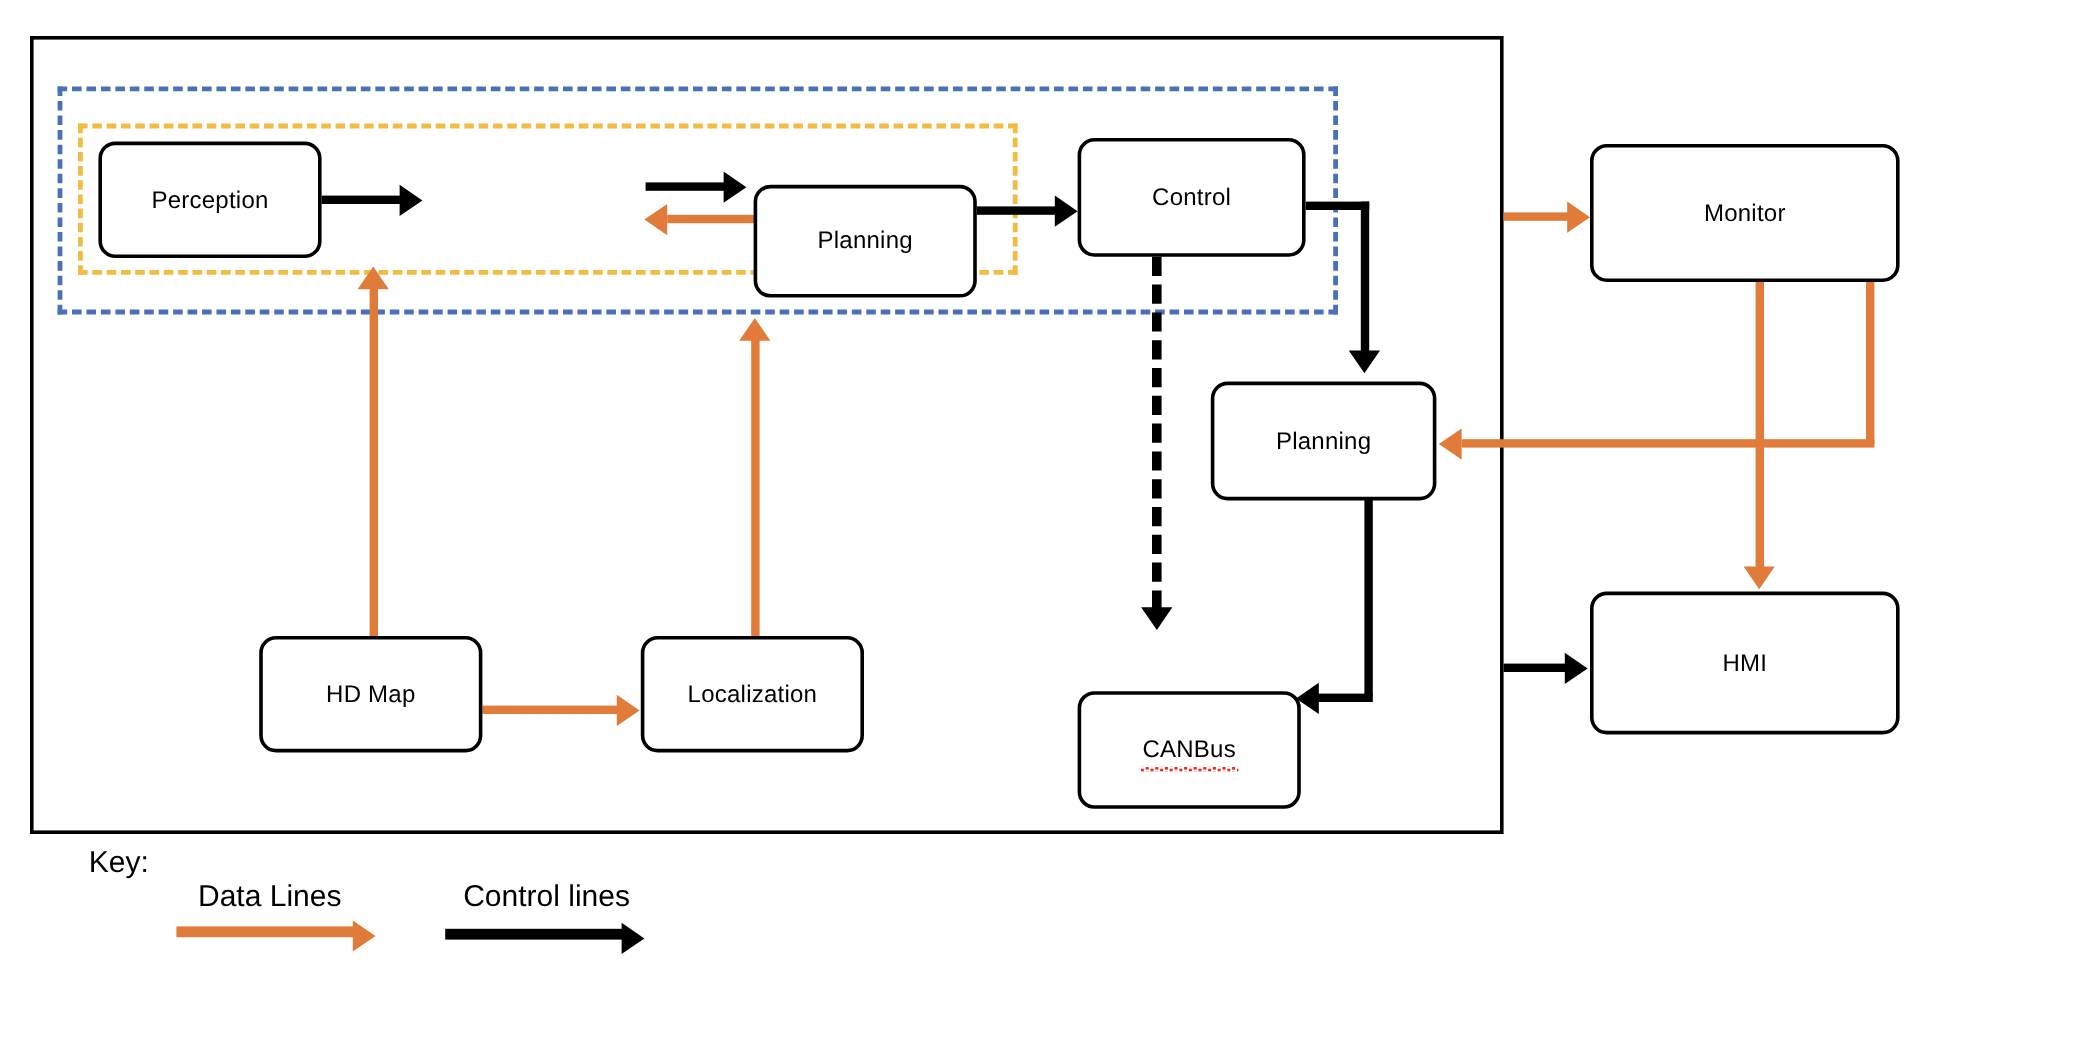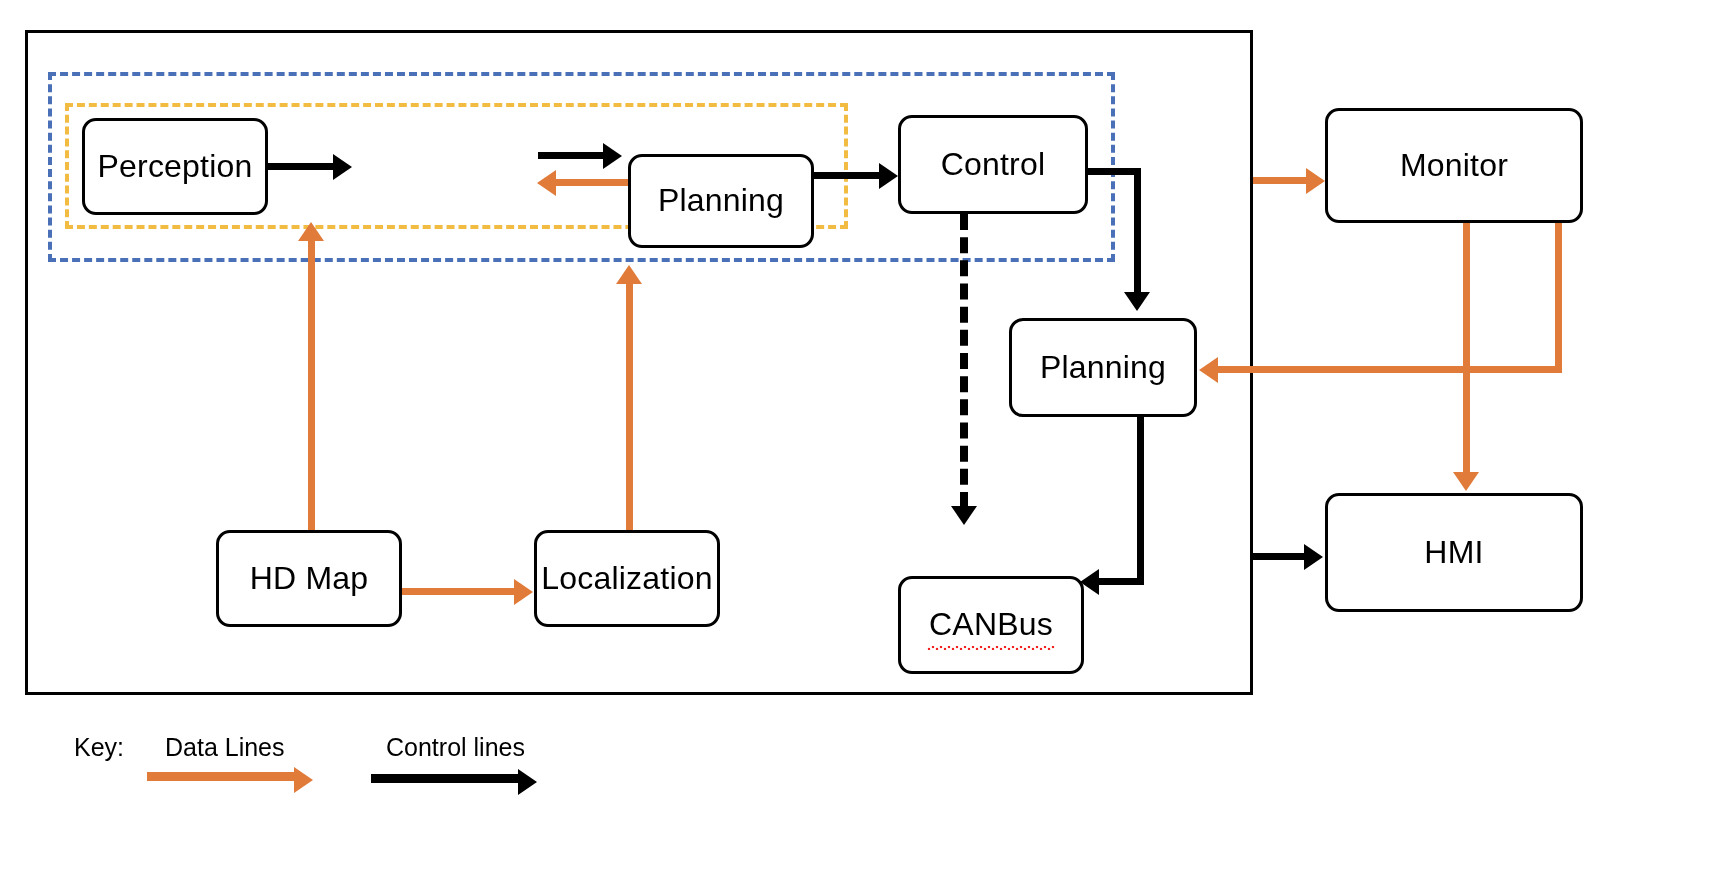--- a/index.html
+++ b/index.html
@@ -9,21 +9,21 @@
   #stage{position:absolute;left:0;top:0;width:1732px;height:882px;}
 
   
   .outer-frame{position:absolute;border:3px solid #000;background:transparent;box-sizing:border-box;}
   .dash-blue{position:absolute;box-sizing:border-box;border:4px dashed #4a70b8;background:transparent;}
   .dash-yellow{position:absolute;box-sizing:border-box;border:4px dashed #f2bc43;background:transparent;}
 
   
   .node{position:absolute;box-sizing:border-box;background:#fff;border:3.5px solid #000;
         border-radius:14px;display:flex;align-items:center;justify-content:center;
-        font-size:32px;line-height:1.1;letter-spacing:.2px;color:#000;z-index:6;}
+        font-size:20px;line-height:1.1;letter-spacing:.2px;color:#000;z-index:6;}
   .node .lbl{position:relative;display:inline-block;white-space:nowrap;}
   .node .lbl.misspelled{ }
   .node .lbl.misspelled::after{
       content:"";position:absolute;left:-2px;right:-2px;bottom:-7px;height:4px;
       background-image:
         radial-gradient(circle at 2px 3px, #f0241c 1.4px, transparent 1.6px),
         radial-gradient(circle at 6px 1px, #f0241c 1.4px, transparent 1.6px);
       background-size:8px 4px;background-repeat:repeat-x;}
 
   
@@ -131,31 +131,31 @@
   </div>
 
   <div class="node" style="left:898px;top:528px;width:186px;height:98px;margin-top:48px;">
     <span class="lbl misspelled">CANBus</span>
   </div>
 
   <div class="node" style="left:1009px;top:318px;width:188px;height:99px;">
     <span class="lbl">Planning</span>
   </div>
 
-  <div class="node" style="left:1325px;top:108px;width:258px;height:115px;">
+  <div class="node" style="left:1325px;top:120px;width:258px;height:115px;">
     <span class="lbl">Monitor</span>
   </div>
 
   <div class="node" style="left:1325px;top:493px;width:258px;height:119px;">
     <span class="lbl">HMI</span>
   </div>
 
   <div class="key-wrap" style="left:0;top:0;width:1732px;height:882px;">
 
-    <div class="key-label" style="left:74px;top:733px;">Key:</div>
+    <div class="key-label" style="left:74px;top:705px;">Key:</div>
 
     <div class="key-label" style="left:165px;top:733px;">Data Lines</div>
     <div class="key-arrow-line orange" style="left:147px;top:772px;width:150px;"></div>
     <div class="arrow right orange-a" style="left:294px;top:767px;"></div>
 
     <div class="key-label" style="left:386px;top:733px;">Control lines</div>
     <div class="key-arrow-line black" style="left:371px;top:774px;width:150px;"></div>
     <div class="arrow right black-a" style="left:518px;top:769px;"></div>
   </div>
 

